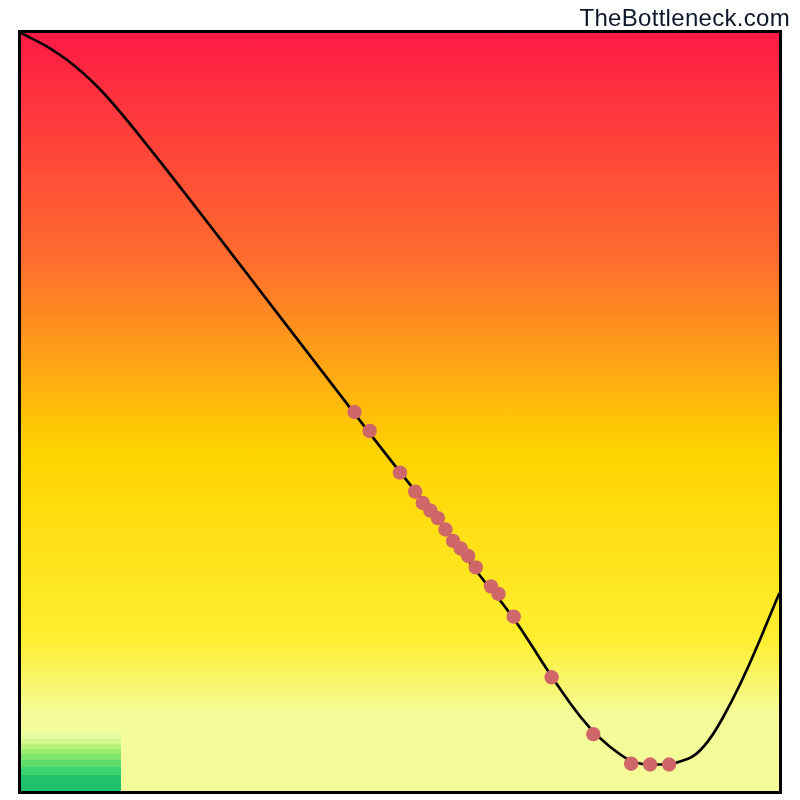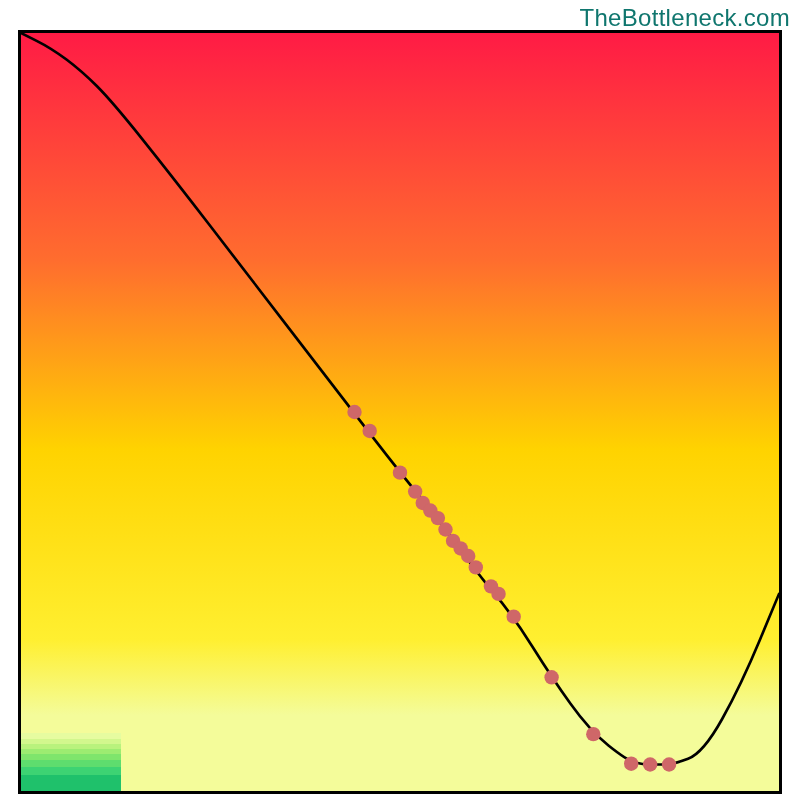--- a/index.html
+++ b/index.html
@@ -4,21 +4,21 @@
 <style>
   * { margin: 0; padding: 0; box-sizing: border-box; }
   html, body { width: 800px; height: 800px; overflow: hidden; background: #fff; }
   .wrap { position: relative; width: 800px; height: 800px; }
   .watermark {
     position: absolute;
     top: 4px;
     right: 10px;
     font-family: Arial, Helvetica, sans-serif;
     font-size: 24px;
-    color: #0f766e;
+    color: #0f172a;
     font-weight: 400;
     letter-spacing: 0.3px;
   }
   .plot {
     position: absolute;
     top: 30px;
     left: 18px;
     width: 764px;
     height: 764px;
     border: 3px solid #000;

